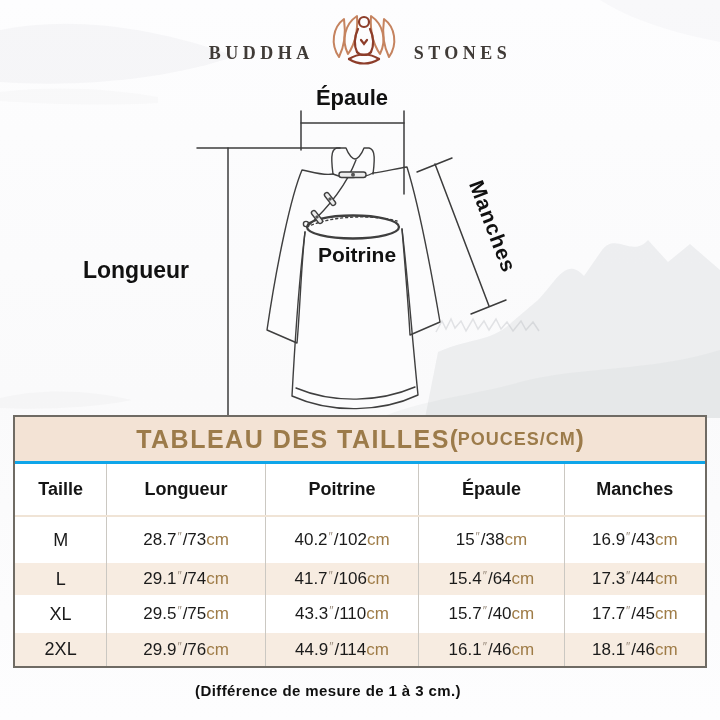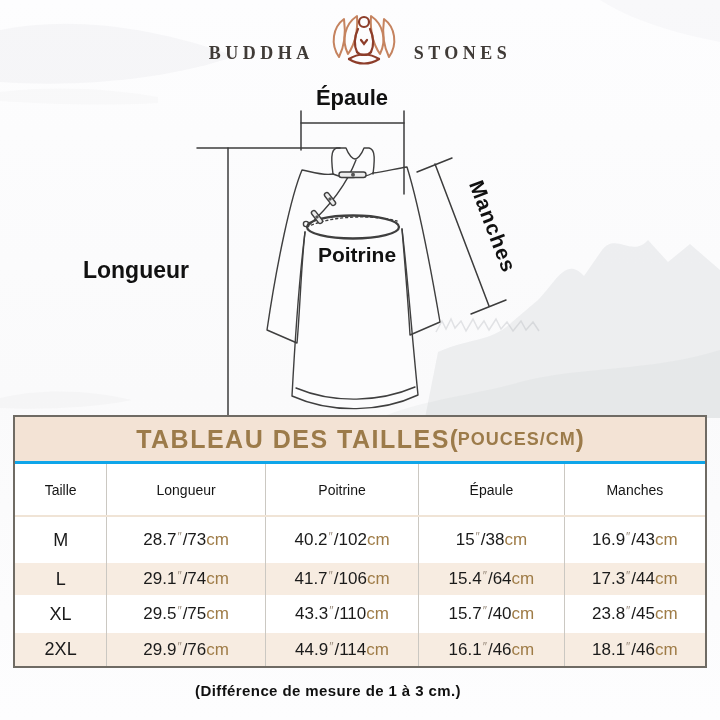--- a/index.html
+++ b/index.html
@@ -18,21 +18,21 @@
   .diagram-label{font-family:"Liberation Sans",sans-serif;font-weight:bold;fill:#111;}
   
   .size-table{position:absolute;top:415px;left:13px;width:694px;box-sizing:border-box;
     background:#ffffff;border:2px solid #6f6b64;}
   .table-title{height:44px;display:flex;align-items:center;justify-content:center;
     background:#f3e3d5;border-bottom:3px solid #0ea5e9;color:#9c7b4a;font-weight:bold;}
   .t-main{font-size:25px;letter-spacing:1.5px;}
   .t-paren{font-size:24px;}
   .t-sub{font-size:18px;letter-spacing:1px;}
   table{width:100%;border-collapse:collapse;table-layout:fixed;}
-  thead th{height:49px;font-size:14px;font-weight:normal;color:#151515;background:#fff;
+  thead th{height:49px;font-size:18px;font-weight:bold;color:#151515;background:#fff;
     border-right:1px solid #cbc8c2;border-bottom:2px solid #f0e4d6;}
   thead th:last-child{border-right:none;}
   tbody td{text-align:center;vertical-align:middle;font-size:17px;color:#1a1a1a;
     border-right:1px solid #cbc8c2;}
   tbody td:last-child{border-right:none;}
   tbody tr:nth-child(1) td{height:44px;}
   tbody tr:nth-child(2) td{height:30px;background:#f7ece1;}
   tbody tr:nth-child(3) td{height:36px;}
   tbody tr:nth-child(4) td{height:31px;background:#f7ece1;}
   .size-cell{font-size:18px;}
@@ -169,21 +169,21 @@
             <td><span>29.1</span><span class="in-mark">″</span><span>/74</span><span class="cm-unit">cm</span></td>
             <td><span>41.7</span><span class="in-mark">″</span><span>/106</span><span class="cm-unit">cm</span></td>
             <td><span>15.4</span><span class="in-mark">″</span><span>/64</span><span class="cm-unit">cm</span></td>
             <td><span>17.3</span><span class="in-mark">″</span><span>/44</span><span class="cm-unit">cm</span></td>
           </tr>
           <tr>
             <td class="size-cell">XL</td>
             <td><span>29.5</span><span class="in-mark">″</span><span>/75</span><span class="cm-unit">cm</span></td>
             <td><span>43.3</span><span class="in-mark">″</span><span>/110</span><span class="cm-unit">cm</span></td>
             <td><span>15.7</span><span class="in-mark">″</span><span>/40</span><span class="cm-unit">cm</span></td>
-            <td><span>23.8</span><span class="in-mark">″</span><span>/45</span><span class="cm-unit">cm</span></td>
+            <td><span>17.7</span><span class="in-mark">″</span><span>/45</span><span class="cm-unit">cm</span></td>
           </tr>
           <tr>
             <td class="size-cell">2XL</td>
             <td><span>29.9</span><span class="in-mark">″</span><span>/76</span><span class="cm-unit">cm</span></td>
             <td><span>44.9</span><span class="in-mark">″</span><span>/114</span><span class="cm-unit">cm</span></td>
             <td><span>16.1</span><span class="in-mark">″</span><span>/46</span><span class="cm-unit">cm</span></td>
             <td><span>18.1</span><span class="in-mark">″</span><span>/46</span><span class="cm-unit">cm</span></td>
           </tr>
         </tbody>
     </table>

